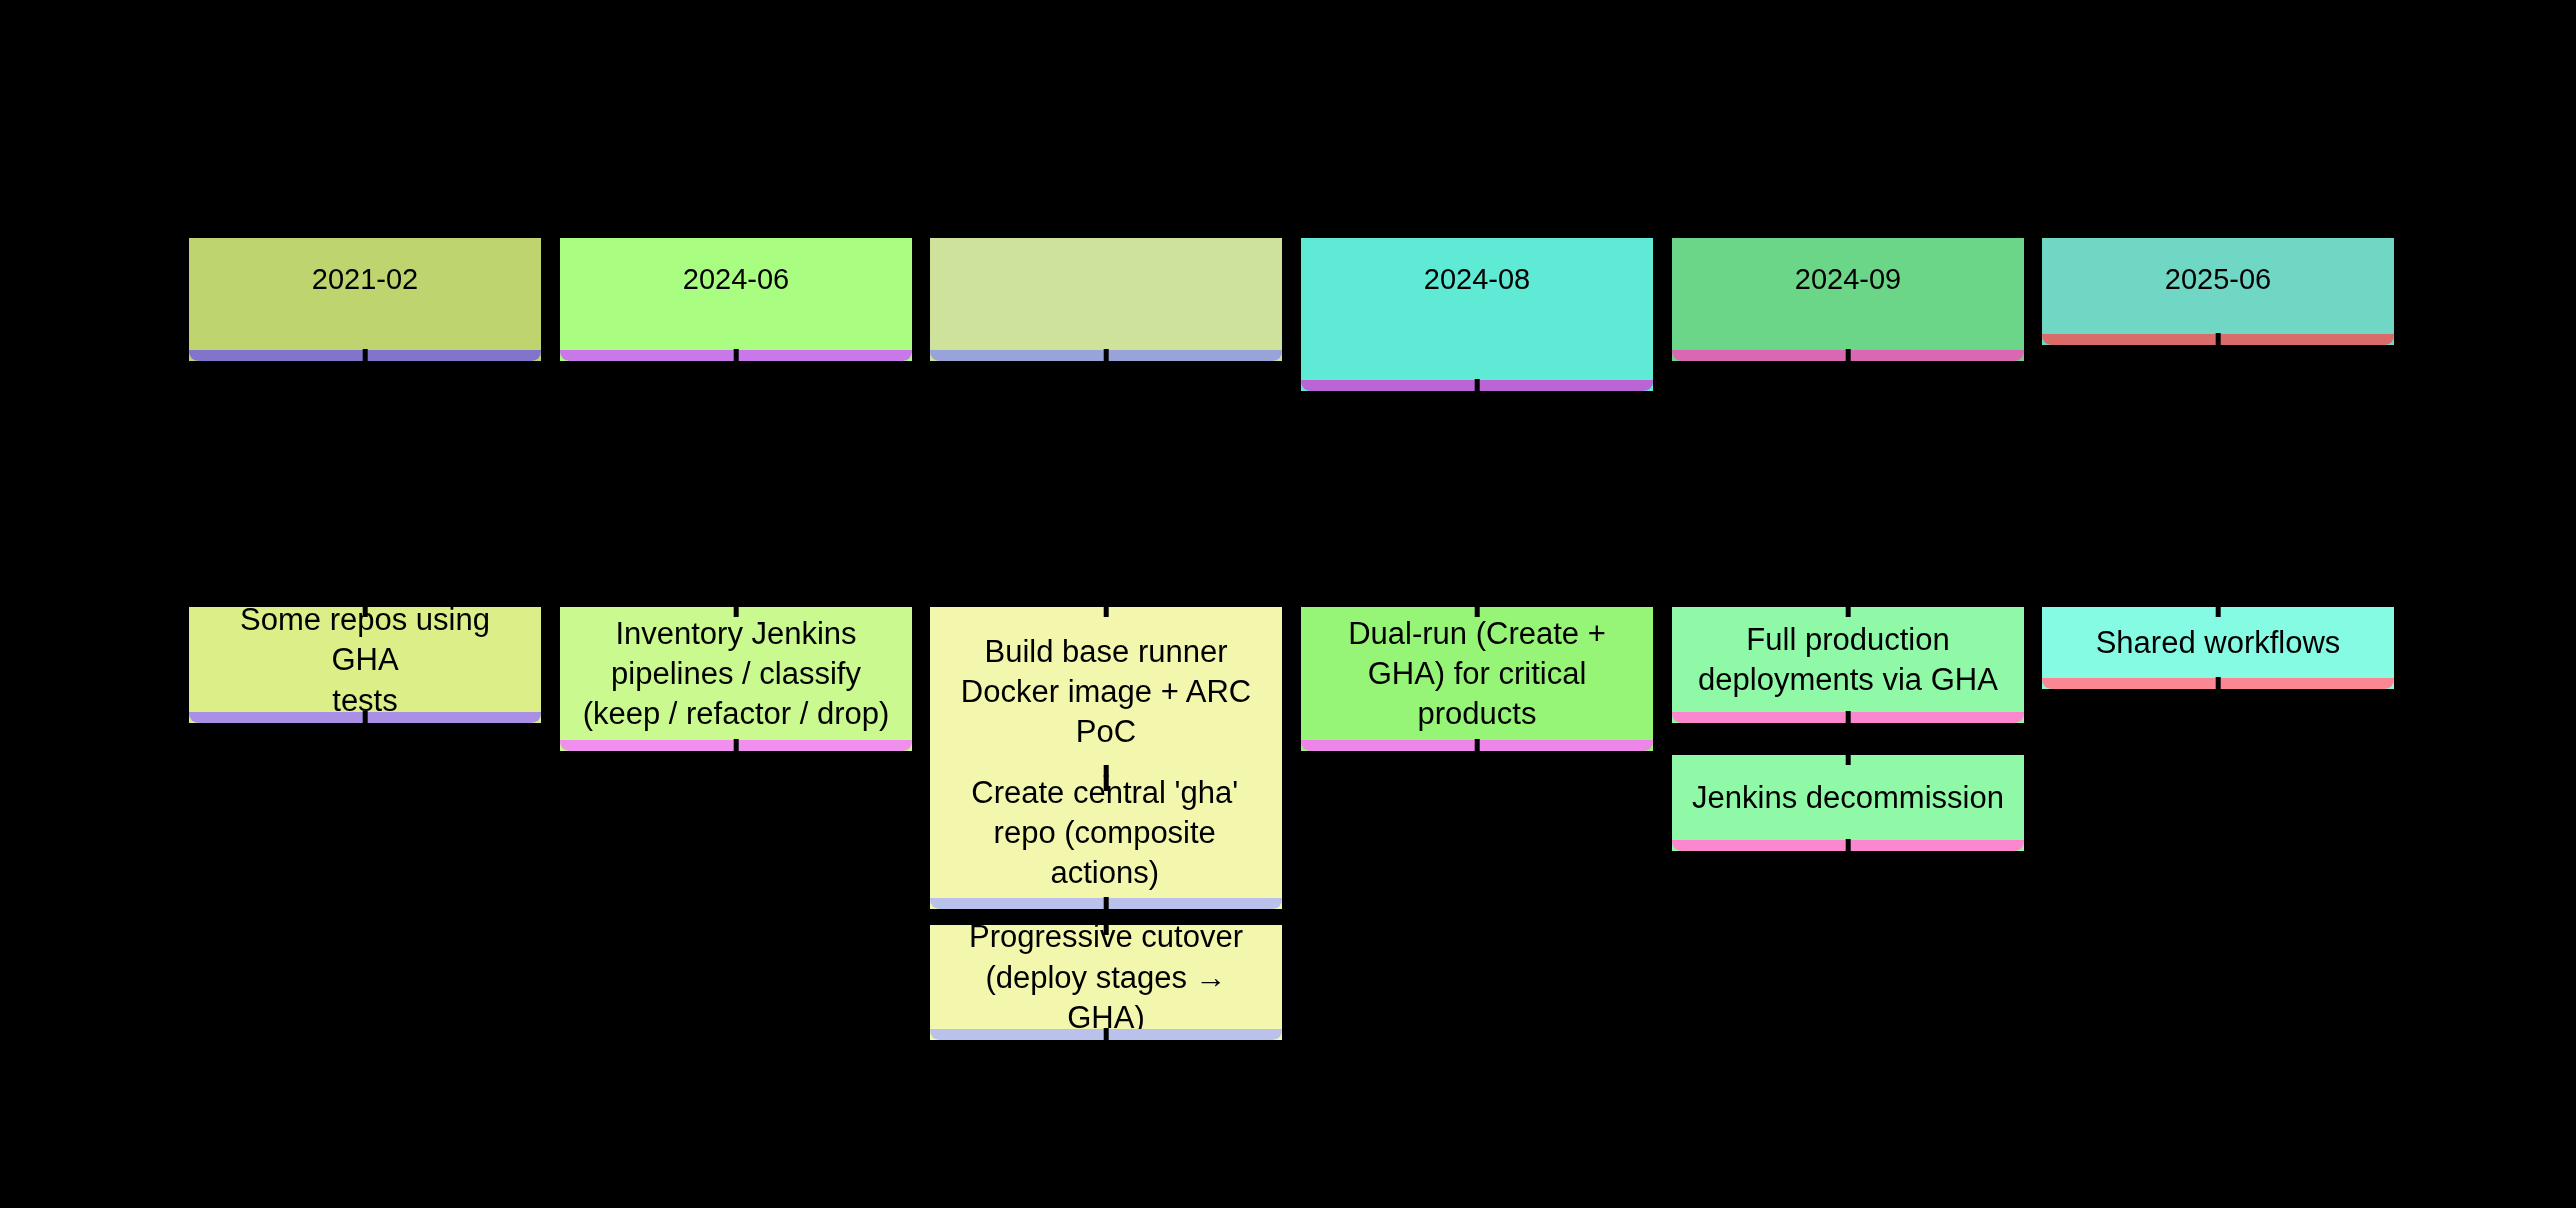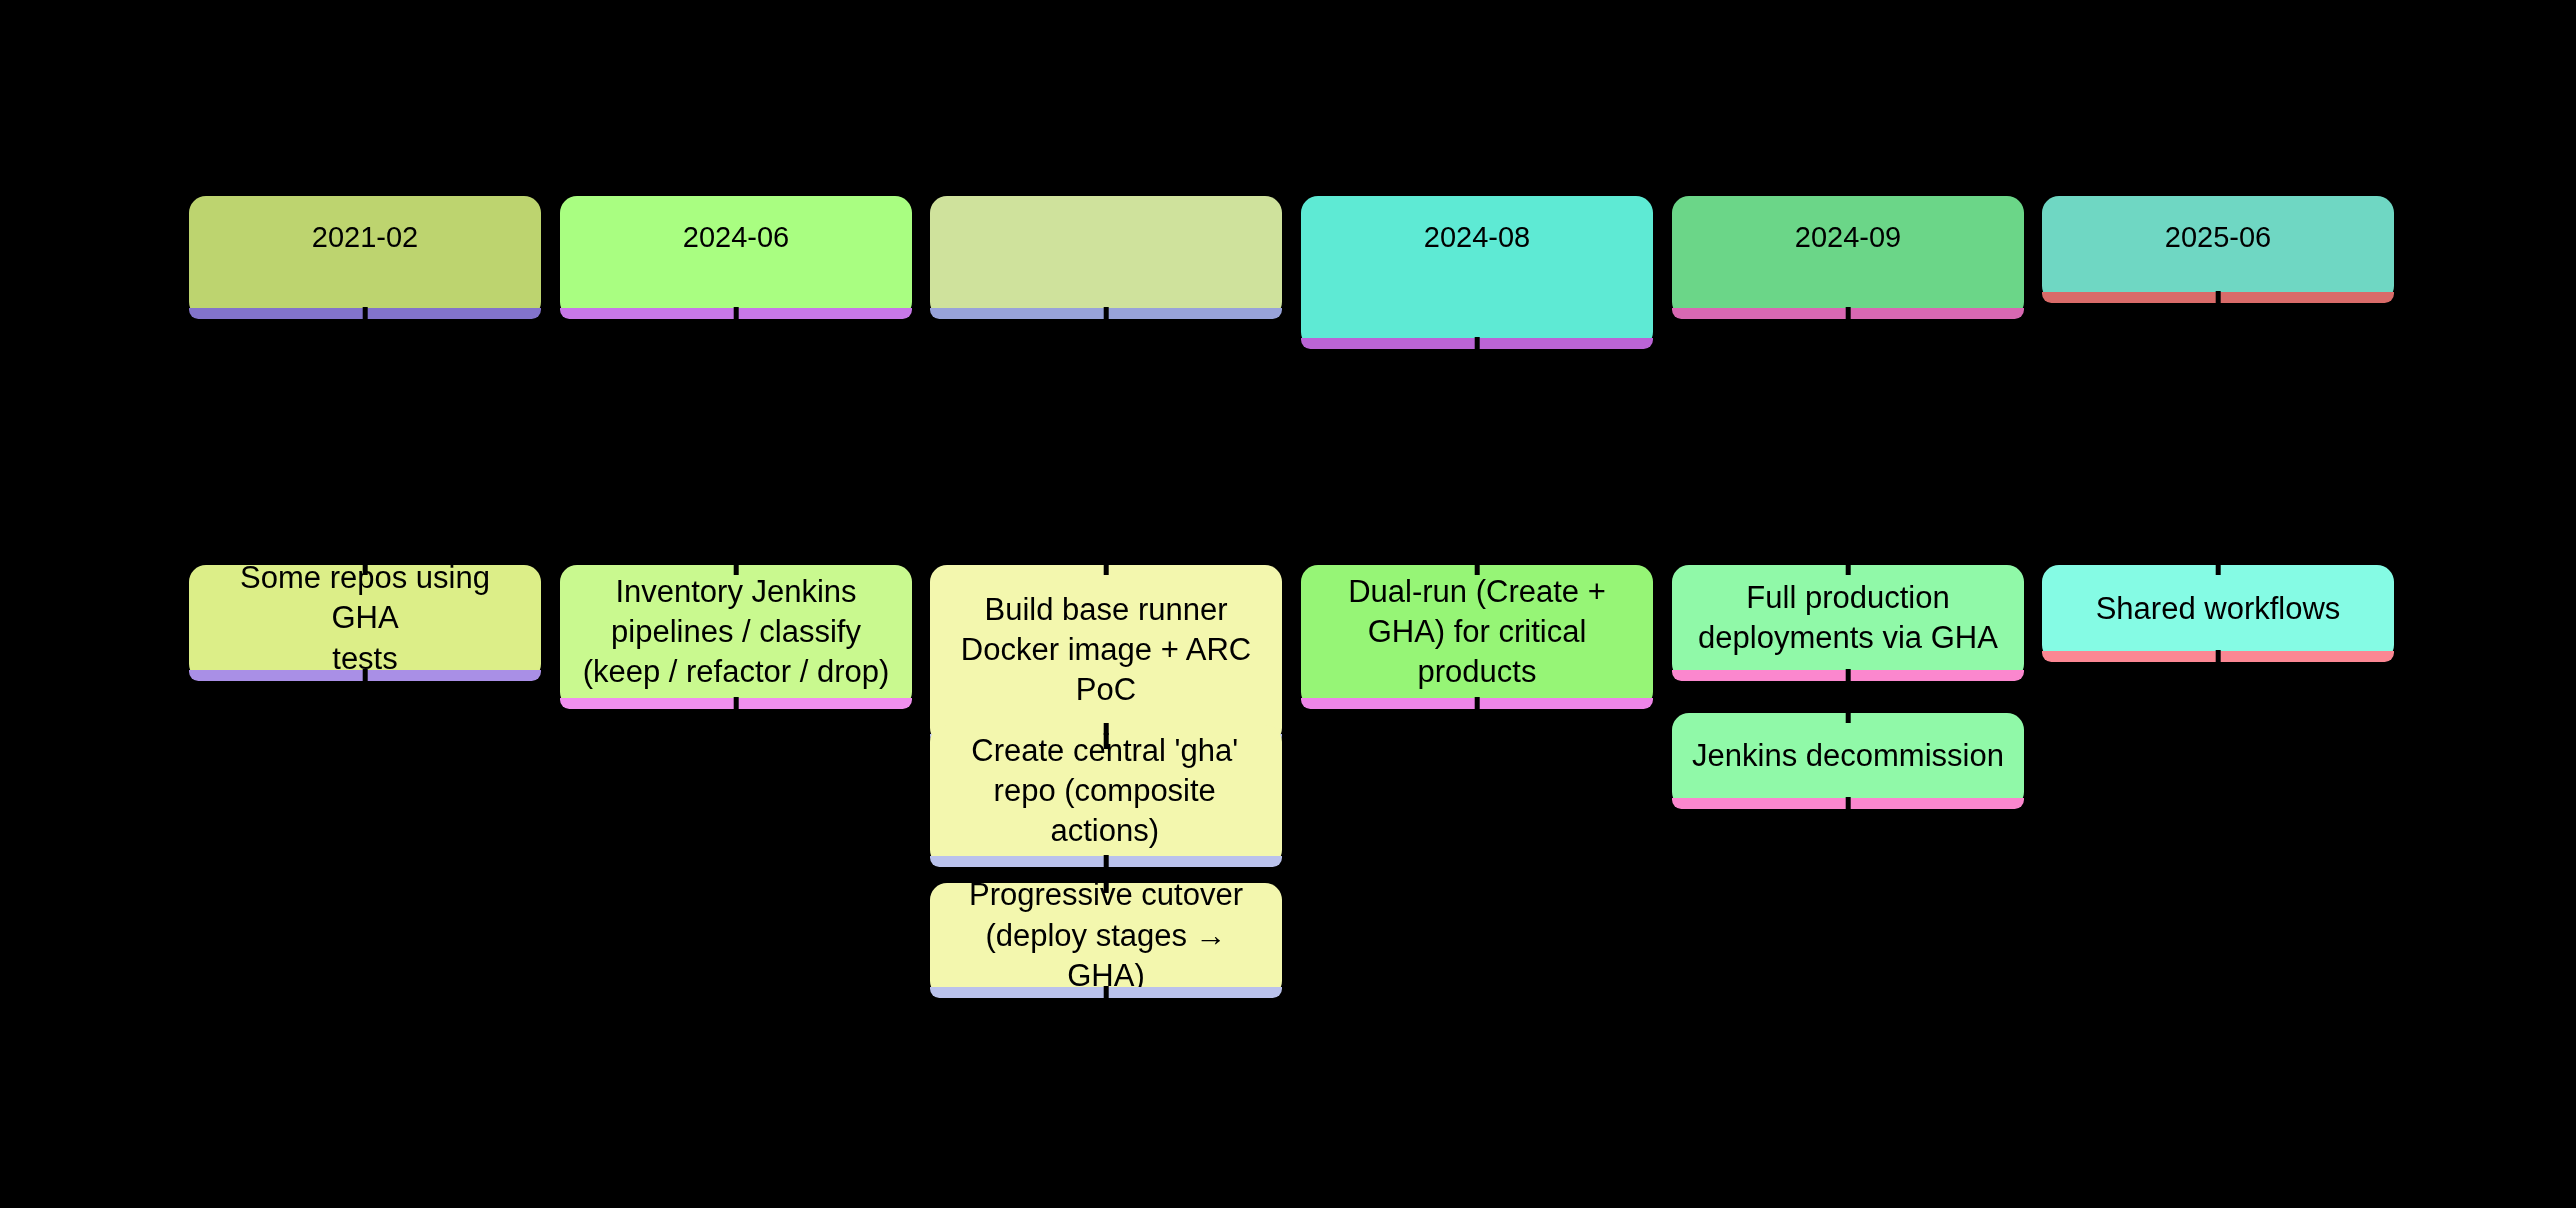--- a/index.html
+++ b/index.html
@@ -18,22 +18,23 @@
   .col {
     position: absolute;
     top: 0;
     width: 352px;
     height: 100%;
   }
   .box {
     position: absolute;
     left: 0;
     width: 352px;
-    border-radius: 17px;
+    border-radius: 0;
     box-sizing: border-box;
+    margin-top: 42px;
   }
   .hbox .label {
     display: block;
     padding-top: 25px;
     text-align: center;
     font-size: 29px;
     color: #000000;
   }
   .ebox {
     display: flex;
@@ -169,21 +170,21 @@
       <i class="tick tick-bottom"></i>
     </div>
   </div>
 
   <div class="col" style="left:2042px">
     <div class="box hbox" style="top: 196px; height: 107px; background: rgb(111, 215, 195);">
       <span class="label">2025-06</span>
       <i class="bar" style="background: rgb(217, 107, 105);"></i>
       <i class="tick tick-bottom"></i>
     </div>
-    <div class="box ebox" style="top: 565px; height: 97px; background: rgb(133, 251, 228);">
+    <div class="box ebox" style="top: 565px; height: 82px; background: rgb(133, 251, 228);">
       <i class="tick tick-top"></i>
       <span class="label">Shared workflows</span>
       <i class="bar" style="background: rgb(251, 135, 147);"></i>
       <i class="tick tick-bottom"></i>
     </div>
   </div>
 
 </div>
 
 

